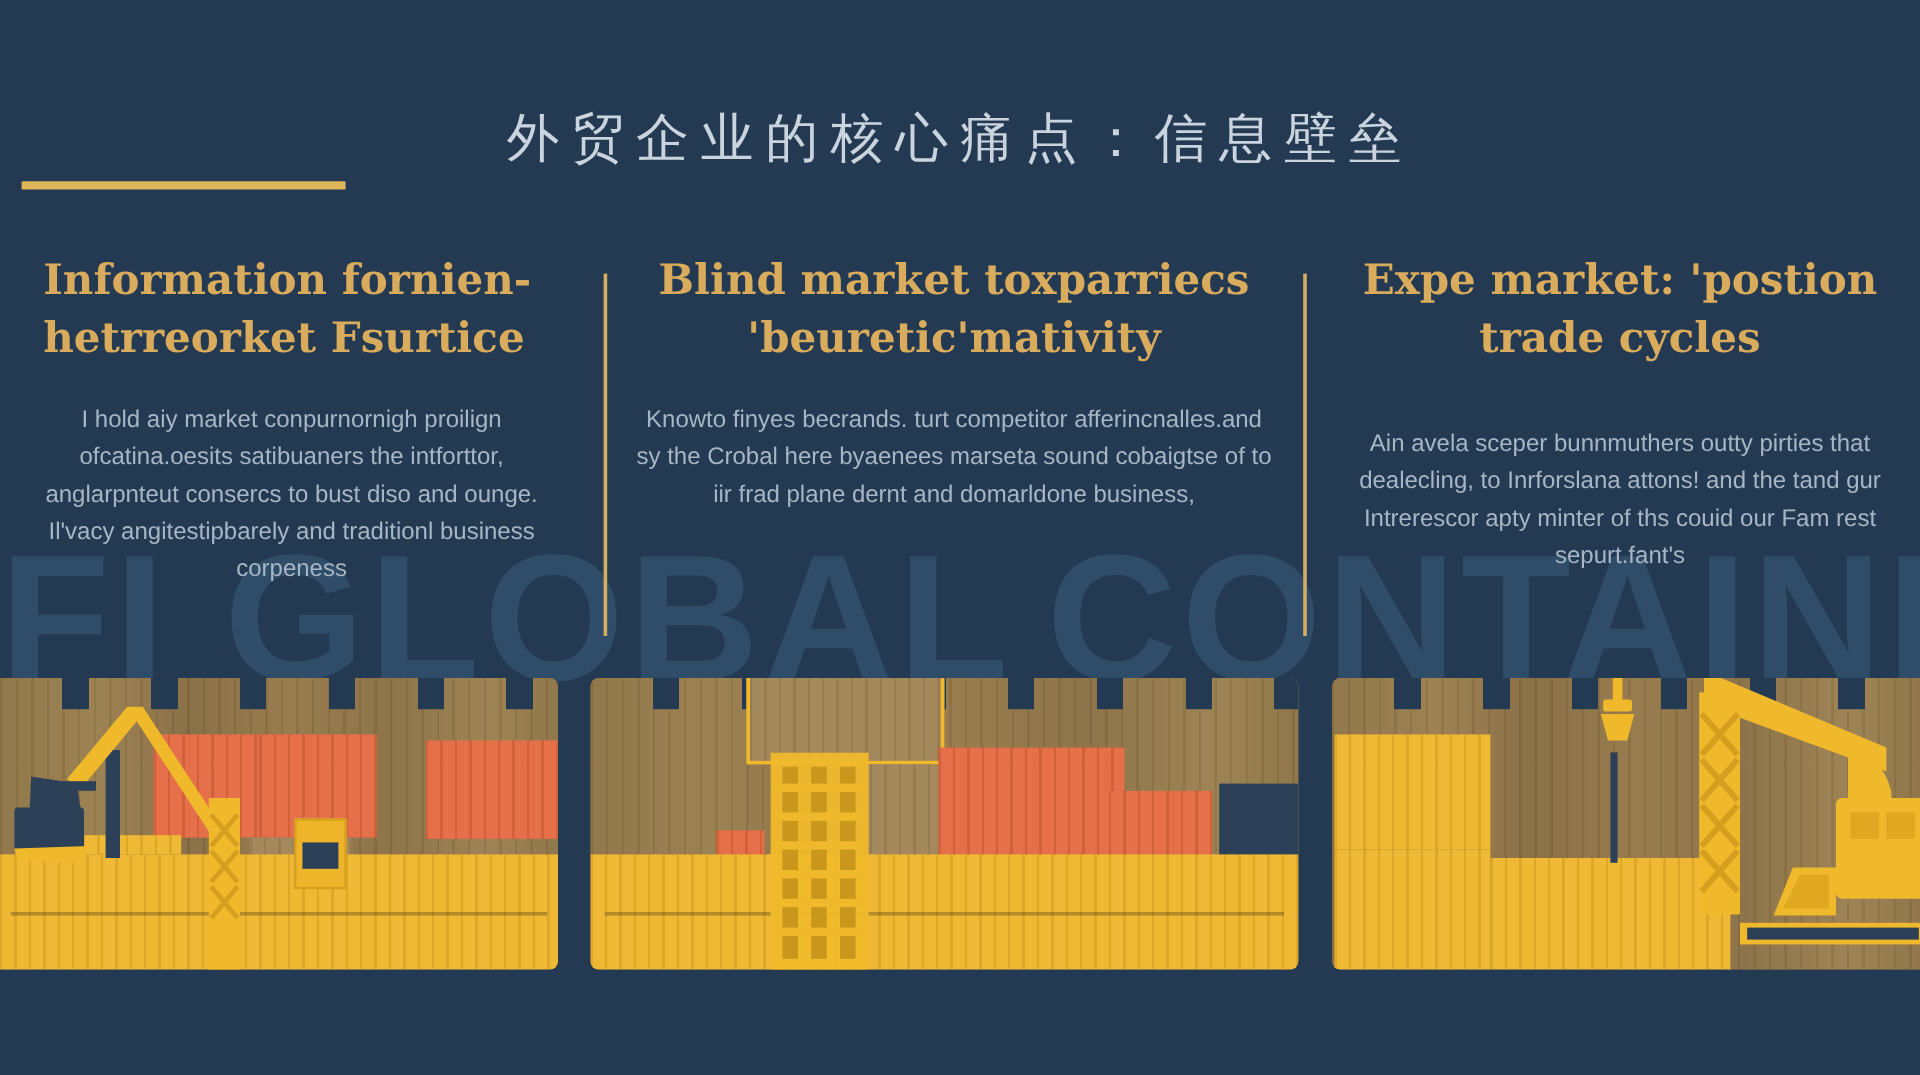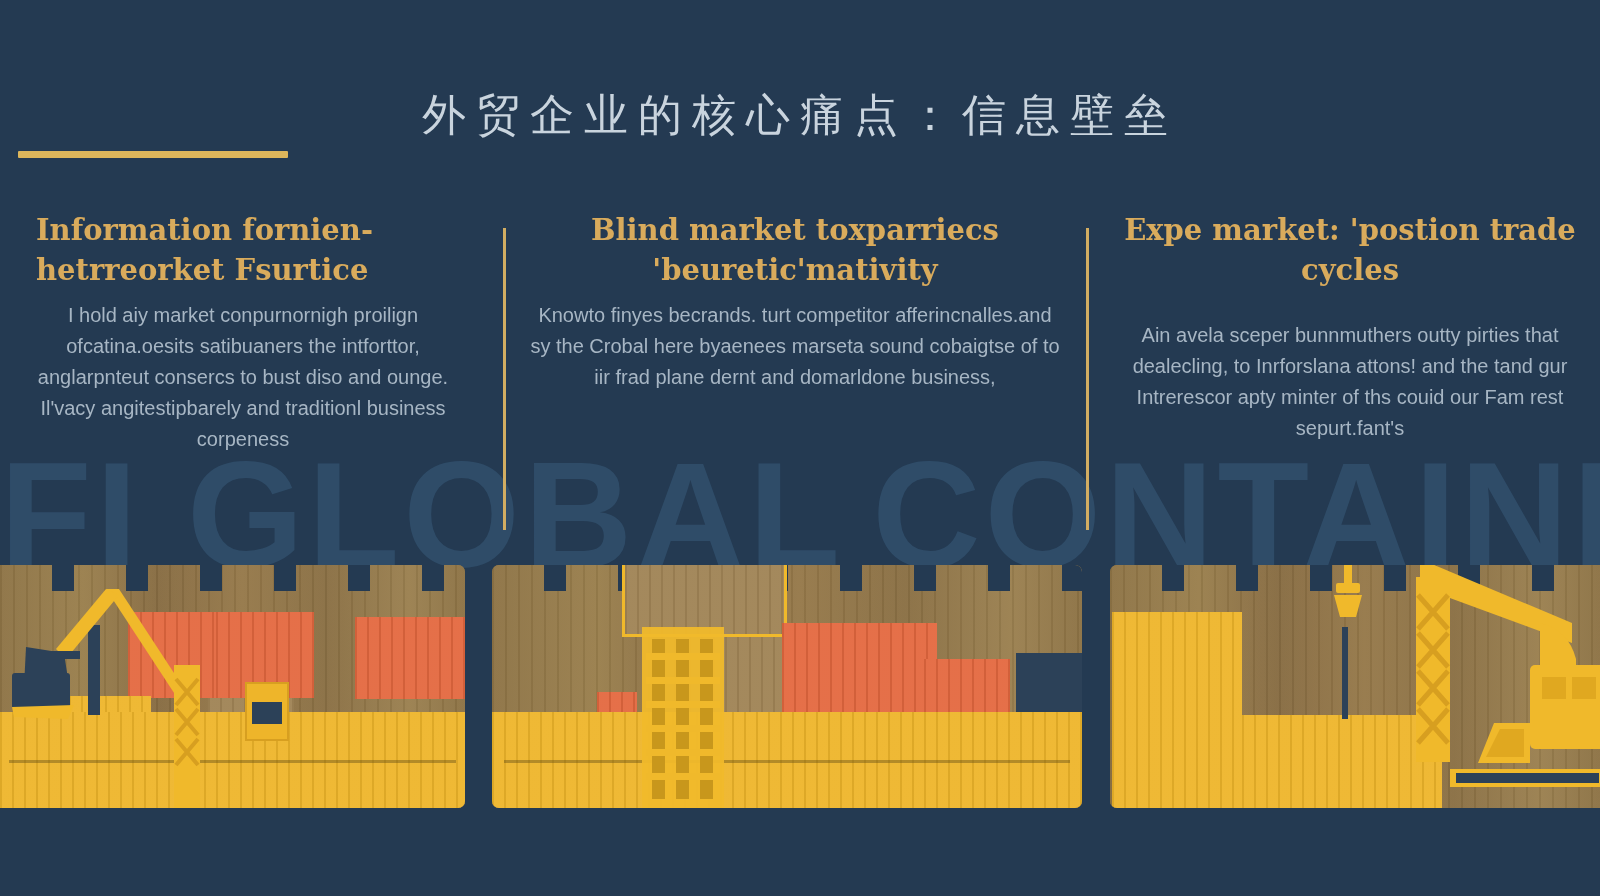--- a/index.html
+++ b/index.html
@@ -44,25 +44,25 @@
     position:absolute;top:0;height:330px;
     display:flex;flex-direction:column;align-items:center;
   }
   .col-0{left:8px;width:470px;}
   .col-1{left:530px;width:530px;}
   .col-2{left:1115px;width:470px;gap:20px;}
 
   .col-head{
     font-family:"DejaVu Serif","Liberation Serif",serif;
     font-weight:700;
-    font-size:29px;
+    font-size:35px;
     line-height:1.38;
     color:#d9ab5c;
     text-align:center;
-    margin:0 0 10px 0;
+    margin:0 0 28px 0;
     width:100%;
   }
   .col-0 .col-head{text-align:left;padding-left:28px;box-sizing:border-box;}
   .col-body{
     font-size:20px;
     line-height:1.55;
     color:#a7b6c4;
     text-align:center;
     width:100%;
     margin:0;

